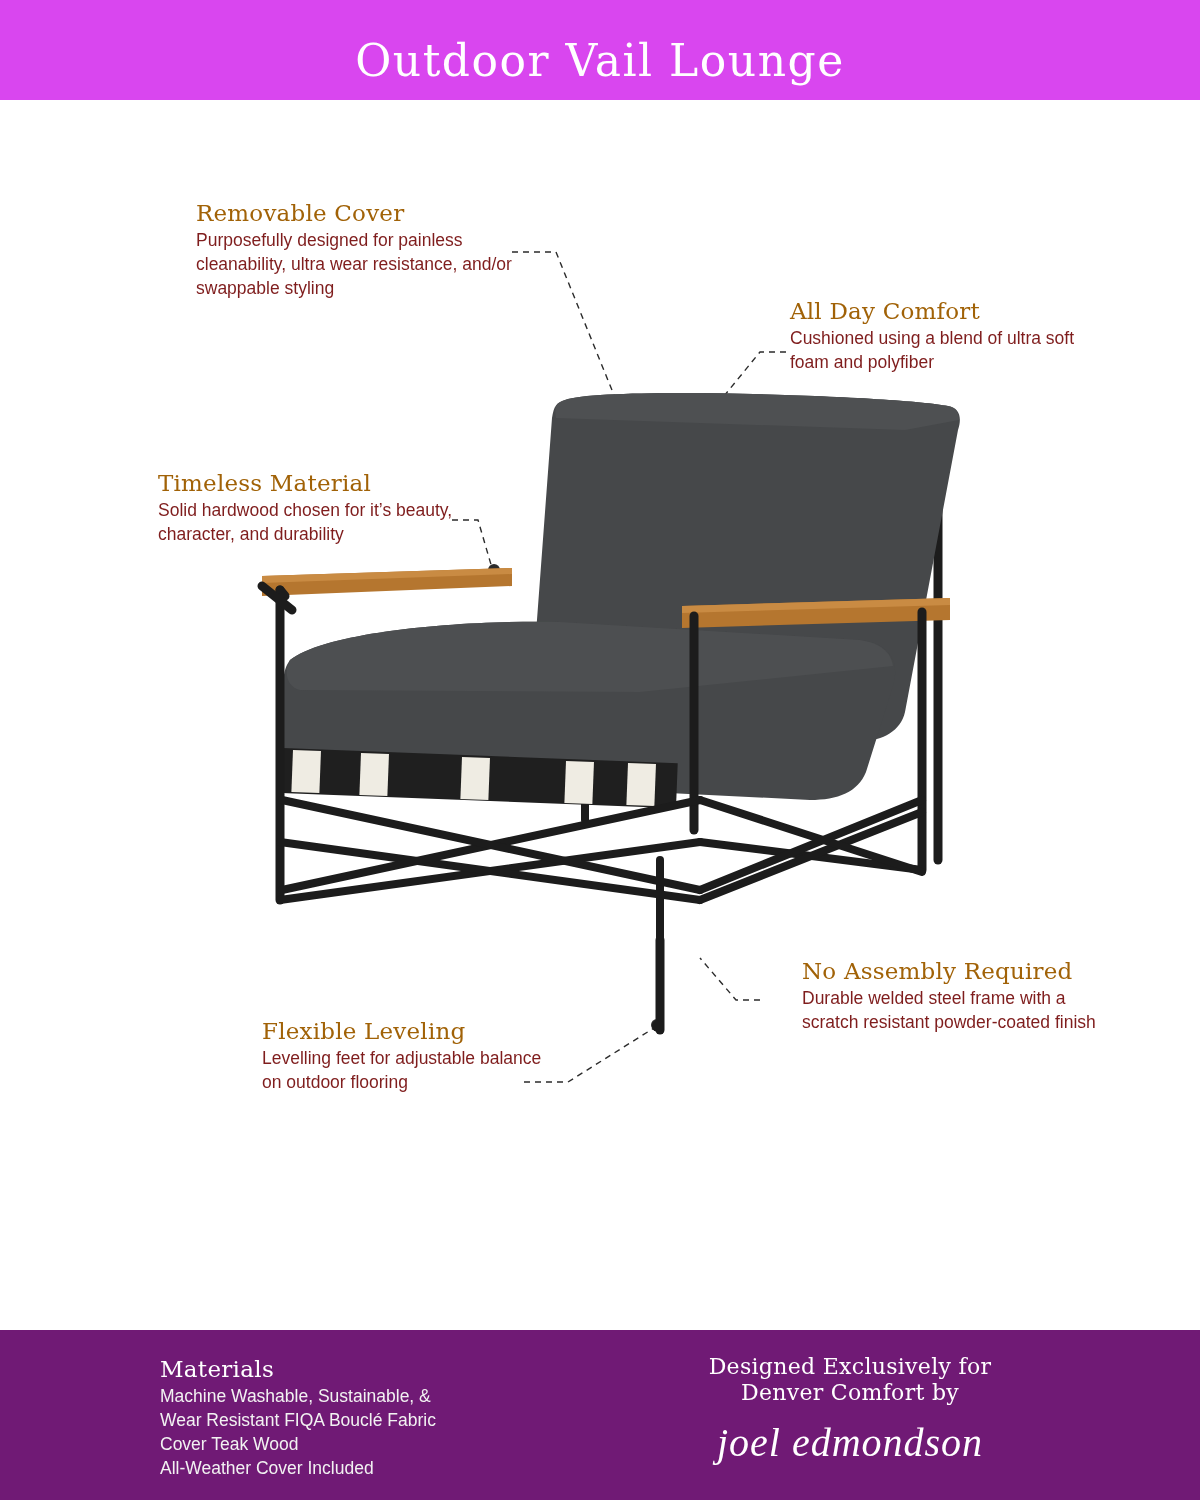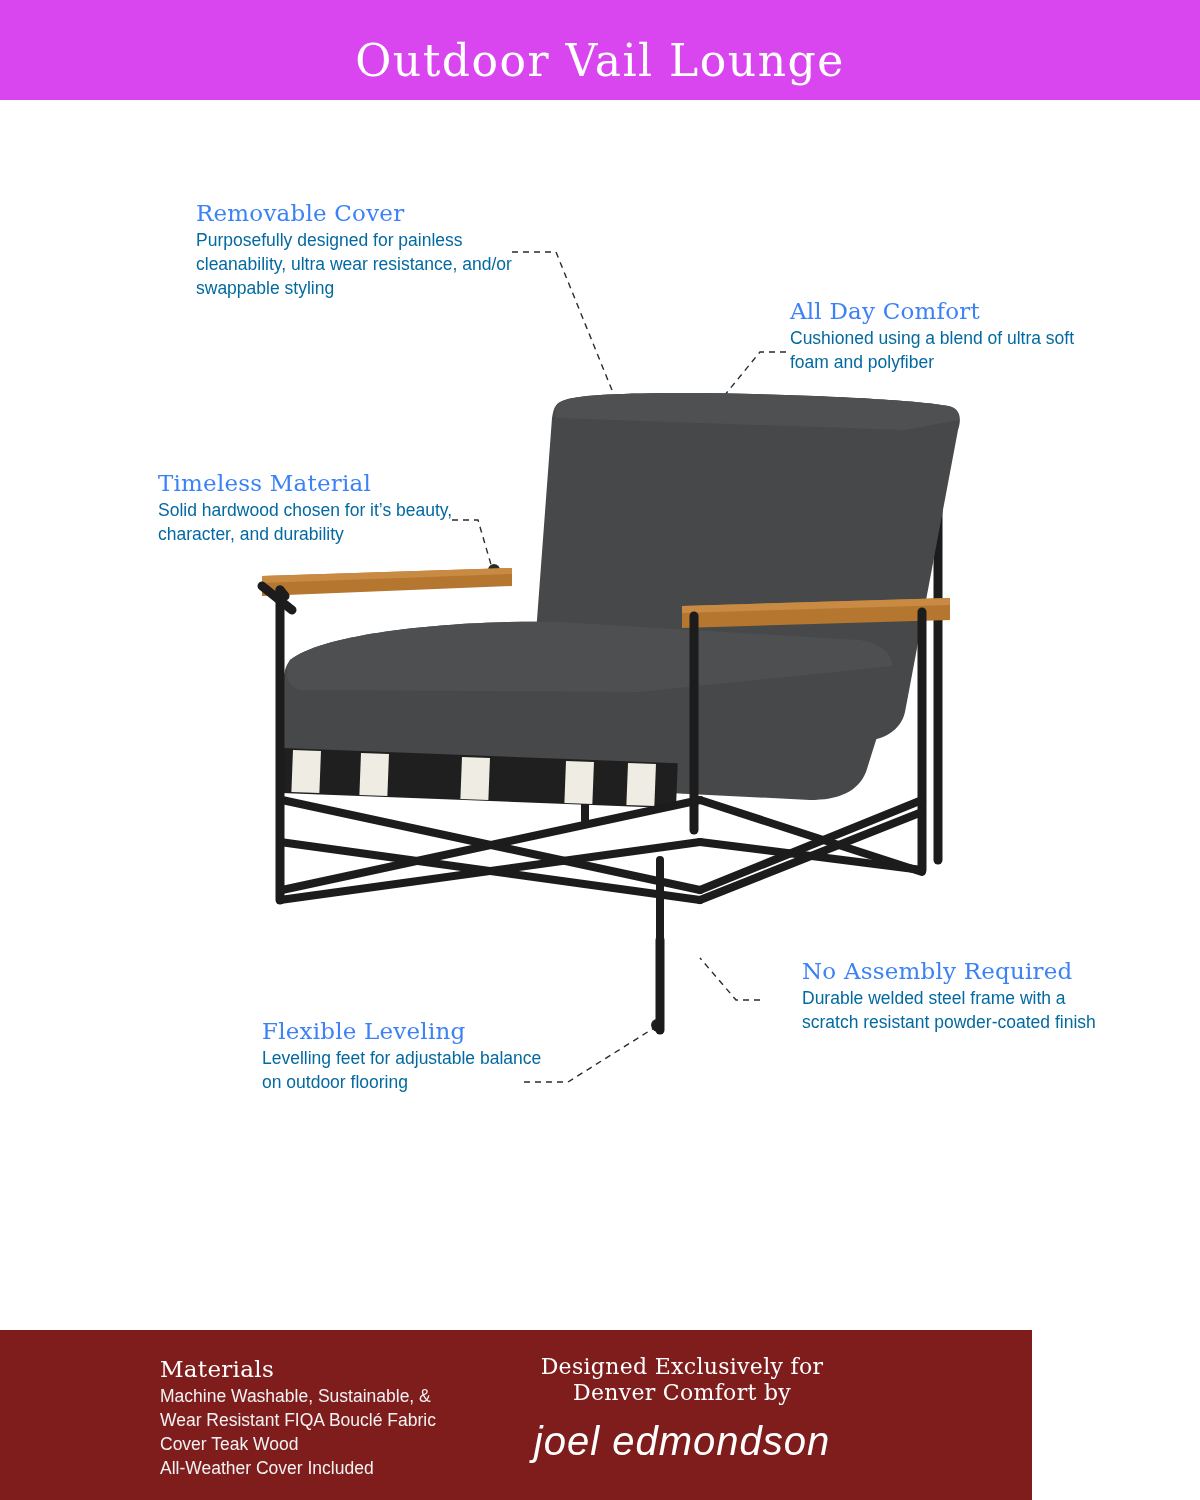--- a/index.html
+++ b/index.html
@@ -52,46 +52,46 @@
   }
 
   
   .callout {
     position: absolute;
   }
   .callout .c-title {
     font-family: "DejaVu Serif", "Liberation Serif", serif;
     font-size: 23px;
     font-weight: 400;
-    color: #3b82f6;
+    color: #a16207;
     line-height: 1.15;
     margin-bottom: 3px;
     letter-spacing: 0.2px;
   }
   .callout .c-body {
     font-family: "Liberation Sans", sans-serif;
     font-size: 17.5px;
     line-height: 1.35;
-    color: #0369a1;
+    color: #7f1d1d;
   }
 
   
   #callout-removable-cover { left: 196px; top: 100px; width: 330px; }
   #callout-all-day-comfort { left: 790px; top: 198px; width: 290px; }
   #callout-timeless-material { left: 158px; top: 370px; width: 330px; }
   #callout-no-assembly { left: 802px; top: 858px; width: 320px; }
   #callout-flexible-leveling { left: 262px; top: 918px; width: 300px; }
 
   
   .footer {
     position: absolute;
     left: 0; top: 1330px;
-    width: 1032px;
+    width: 1200px;
     height: 170px;
-    background: #7f1d1d;
+    background: #701a75;
     color: #ffffff;
   }
   .materials {
     position: absolute;
     left: 160px;
     top: 26px;
     width: 520px;
   }
   .materials h3 {
     margin: 0 0 2px 0;
@@ -118,21 +118,21 @@
   }
   .designed .d-line {
     font-family: "DejaVu Serif", "Liberation Serif", serif;
     font-size: 22px;
     line-height: 1.2;
     color: #ffffff;
     letter-spacing: 0.3px;
   }
   .designed .signature {
     margin-top: 12px;
-    font-family: Liberation Sans, sans-serif;
+    font-family: Liberation Serif, serif;
     font-style: italic;
     font-size: 40px;
     color: #ffffff;
     letter-spacing: 1px;
   }
 </style>
 </head>
 <body>
 
 <div class="header">

